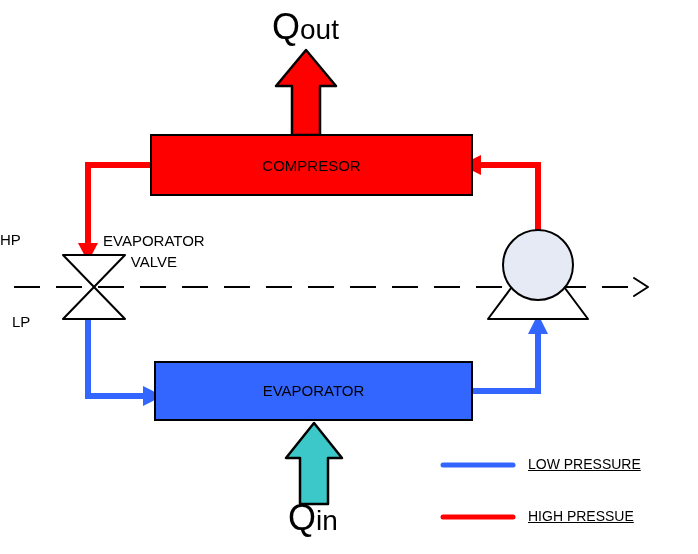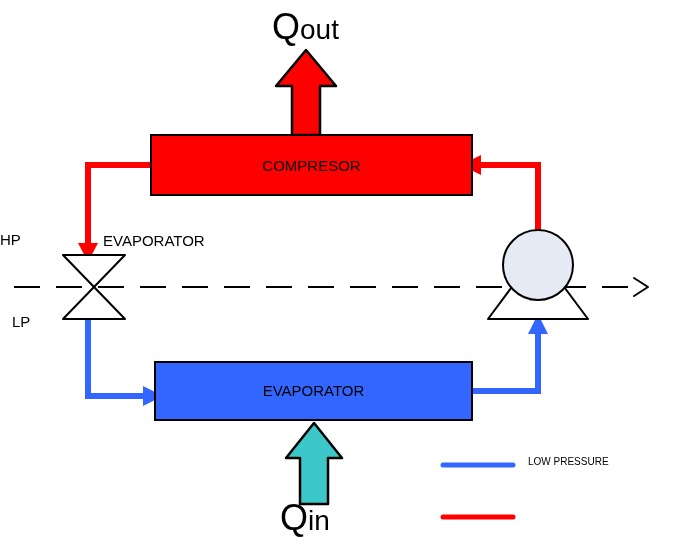--- a/index.html
+++ b/index.html
@@ -81,26 +81,27 @@
   .qlabel .sub {
     font-size: 28px;
     vertical-align: baseline;
     letter-spacing: 0px;
   }
   #qout-label {
     left: 272px;
     top: 6px;
   }
   #qin-label {
-    left: 280px;
+    left: 288px;
     top: 497px;
   }
   
   .legend-text {
-    font-size: 10px;
+    font-size: 14px;
+    text-decoration: underline;
   }
   #legend-low-label {
     left: 528px;
     top: 456px;
   }
   #legend-high-label {
     left: 528px;
     top: 508px;
   }
 </style>
@@ -168,27 +169,28 @@
     <g>
       <line x1="443" y1="517" x2="513" y2="517" stroke="#FF0000" stroke-width="5" stroke-linecap="round"></line>
     </g>
 
   </svg>
 
   <div class="lbl" id="condenser-label">COMPRESOR</div>
 
   <div class="lbl" id="evaporator-label">EVAPORATOR</div>
 
-  <div class="lbl" id="expansion-valve-label"><span>EVAPORATOR</span></div>
+  <div class="lbl" id="expansion-valve-label"><span>EVAPORATOR</span><span class="l2">VALVE</span></div>
 
 
   <div class="lbl" id="hp-label">HP</div>
 
   <div class="lbl" id="lp-label">LP</div>
 
   <div class="lbl qlabel" id="qout-label"><span>Q</span><span class="sub">out</span></div>
 
   <div class="lbl qlabel" id="qin-label"><span>Q</span><span class="sub">in</span></div>
 
   <div class="lbl legend-text" id="legend-low-label">LOW PRESSURE</div>
 
+  <div class="lbl legend-text" id="legend-high-label">HIGH PRESSUE</div>
 
 </div>
 
 </body></html>

